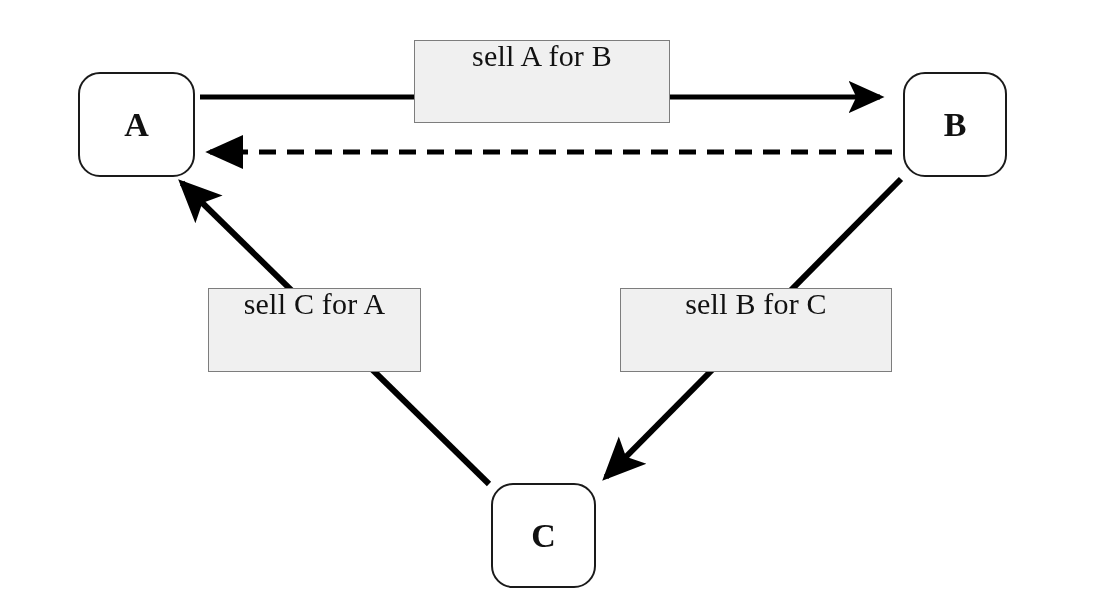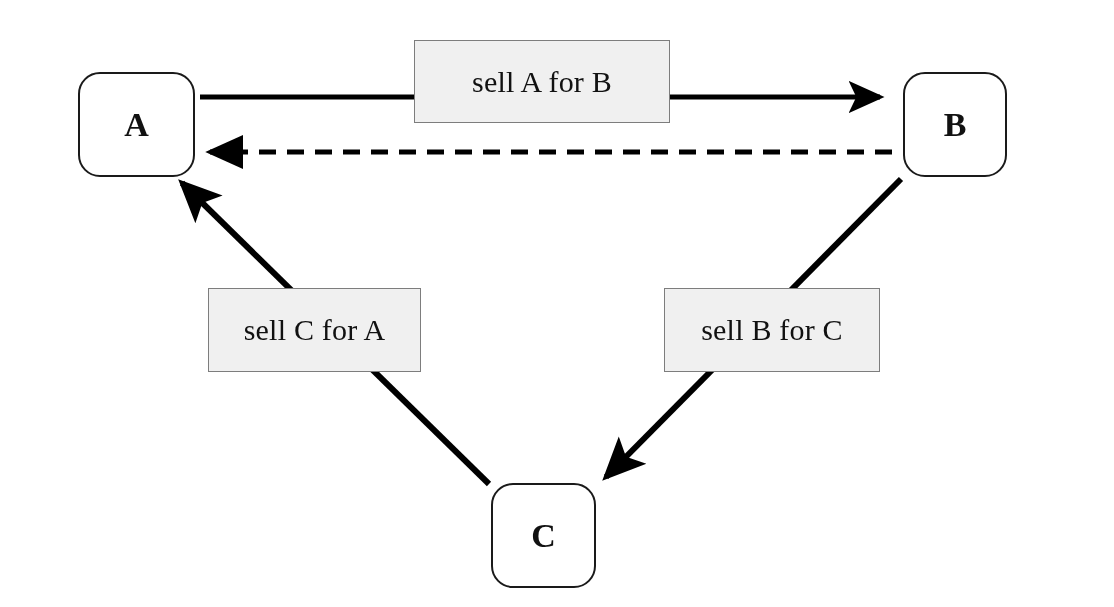--- a/index.html
+++ b/index.html
@@ -36,21 +36,21 @@
     font-size: 34px;
     color: #111111;
     line-height: 1;
   }
   .edge-label {
     position: absolute;
     box-sizing: border-box;
     background: #f0f0f0;
     border: 1px solid #7d7d7d;
     display: flex;
-    align-items: center;
+    align-items: flex-start;
     justify-content: center;
     font-family: "Liberation Serif", serif;
     font-size: 30px;
     color: #111111;
     line-height: 1;
     letter-spacing: 0.2px;
   }
 </style>
 </head>
 <body>
@@ -89,17 +89,17 @@
   </div>
 
   <div class="edge-label" style="left:414px; top:40px; width:256px; height:83px;">
     <span>sell A for B</span>
   </div>
 
   <div class="edge-label" style="left:208px; top:288px; width:213px; height:84px;">
     <span>sell C for A</span>
   </div>
 
-  <div class="edge-label" style="left:620px; top:288px; width:216px; height:84px;margin-left:44px;">
+  <div class="edge-label" style="left:620px; top:288px; width:272px; height:84px;">
     <span>sell B for C</span>
   </div>
 
 </div>
 
 </body></html>

